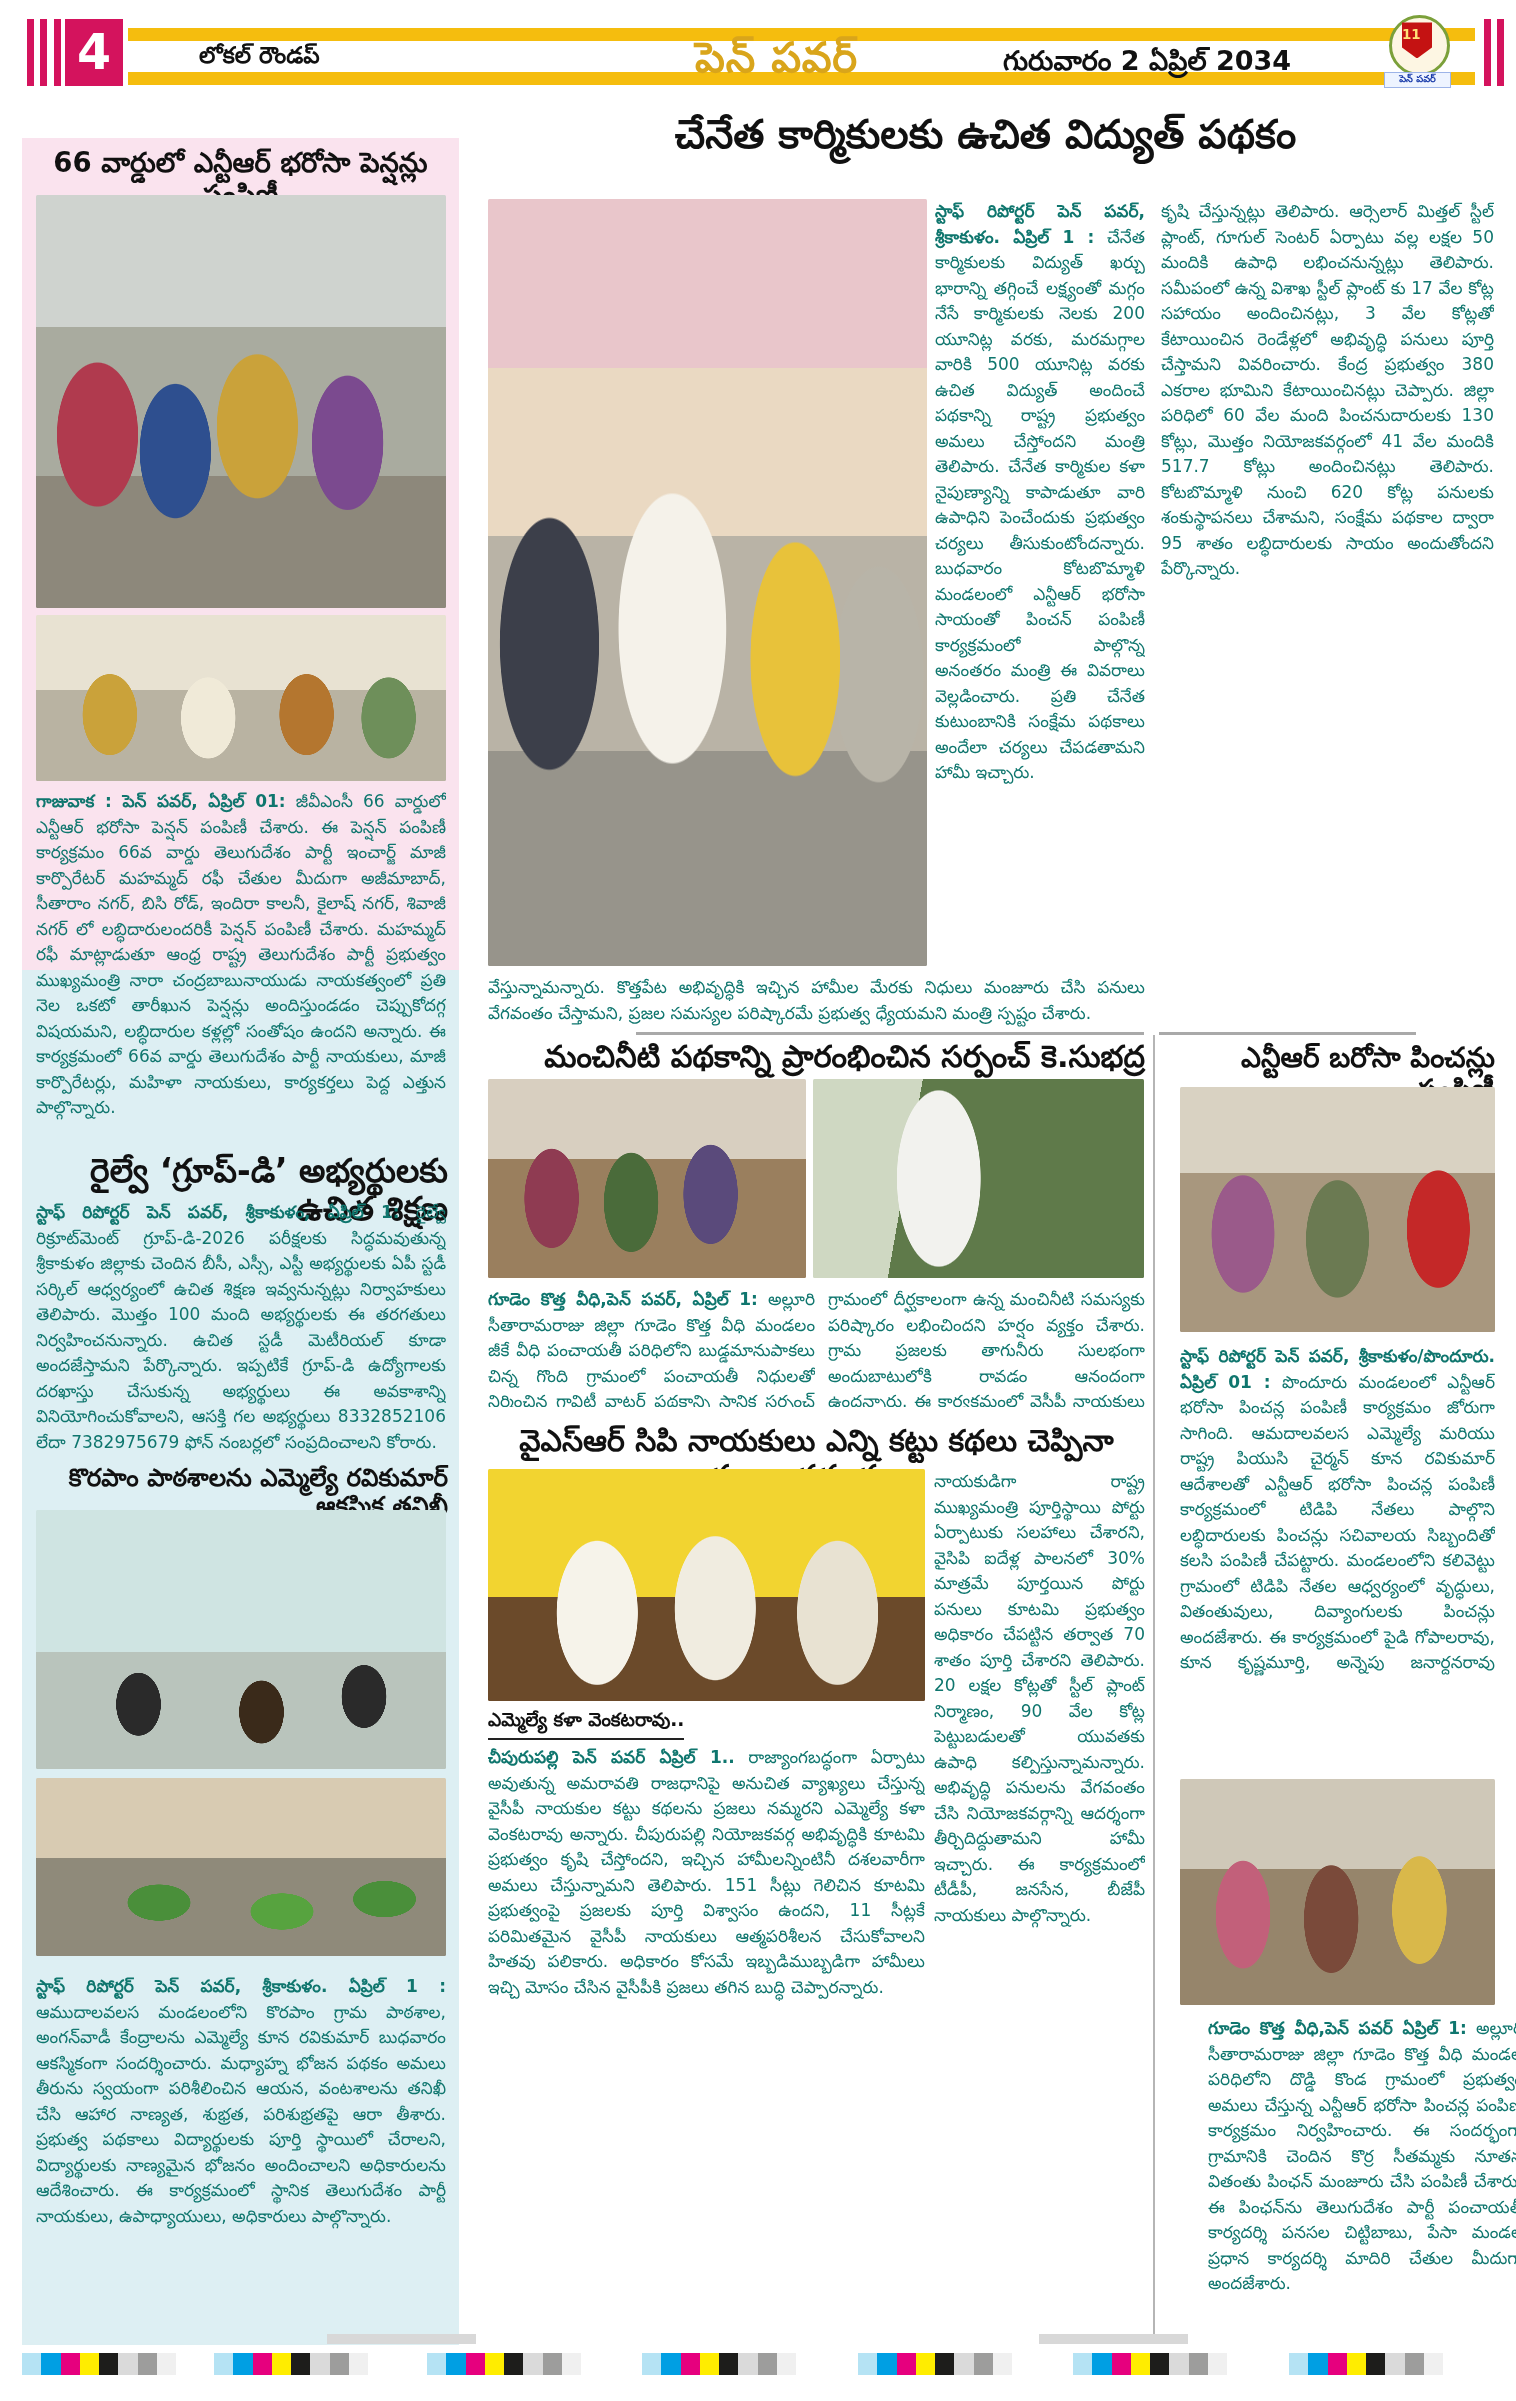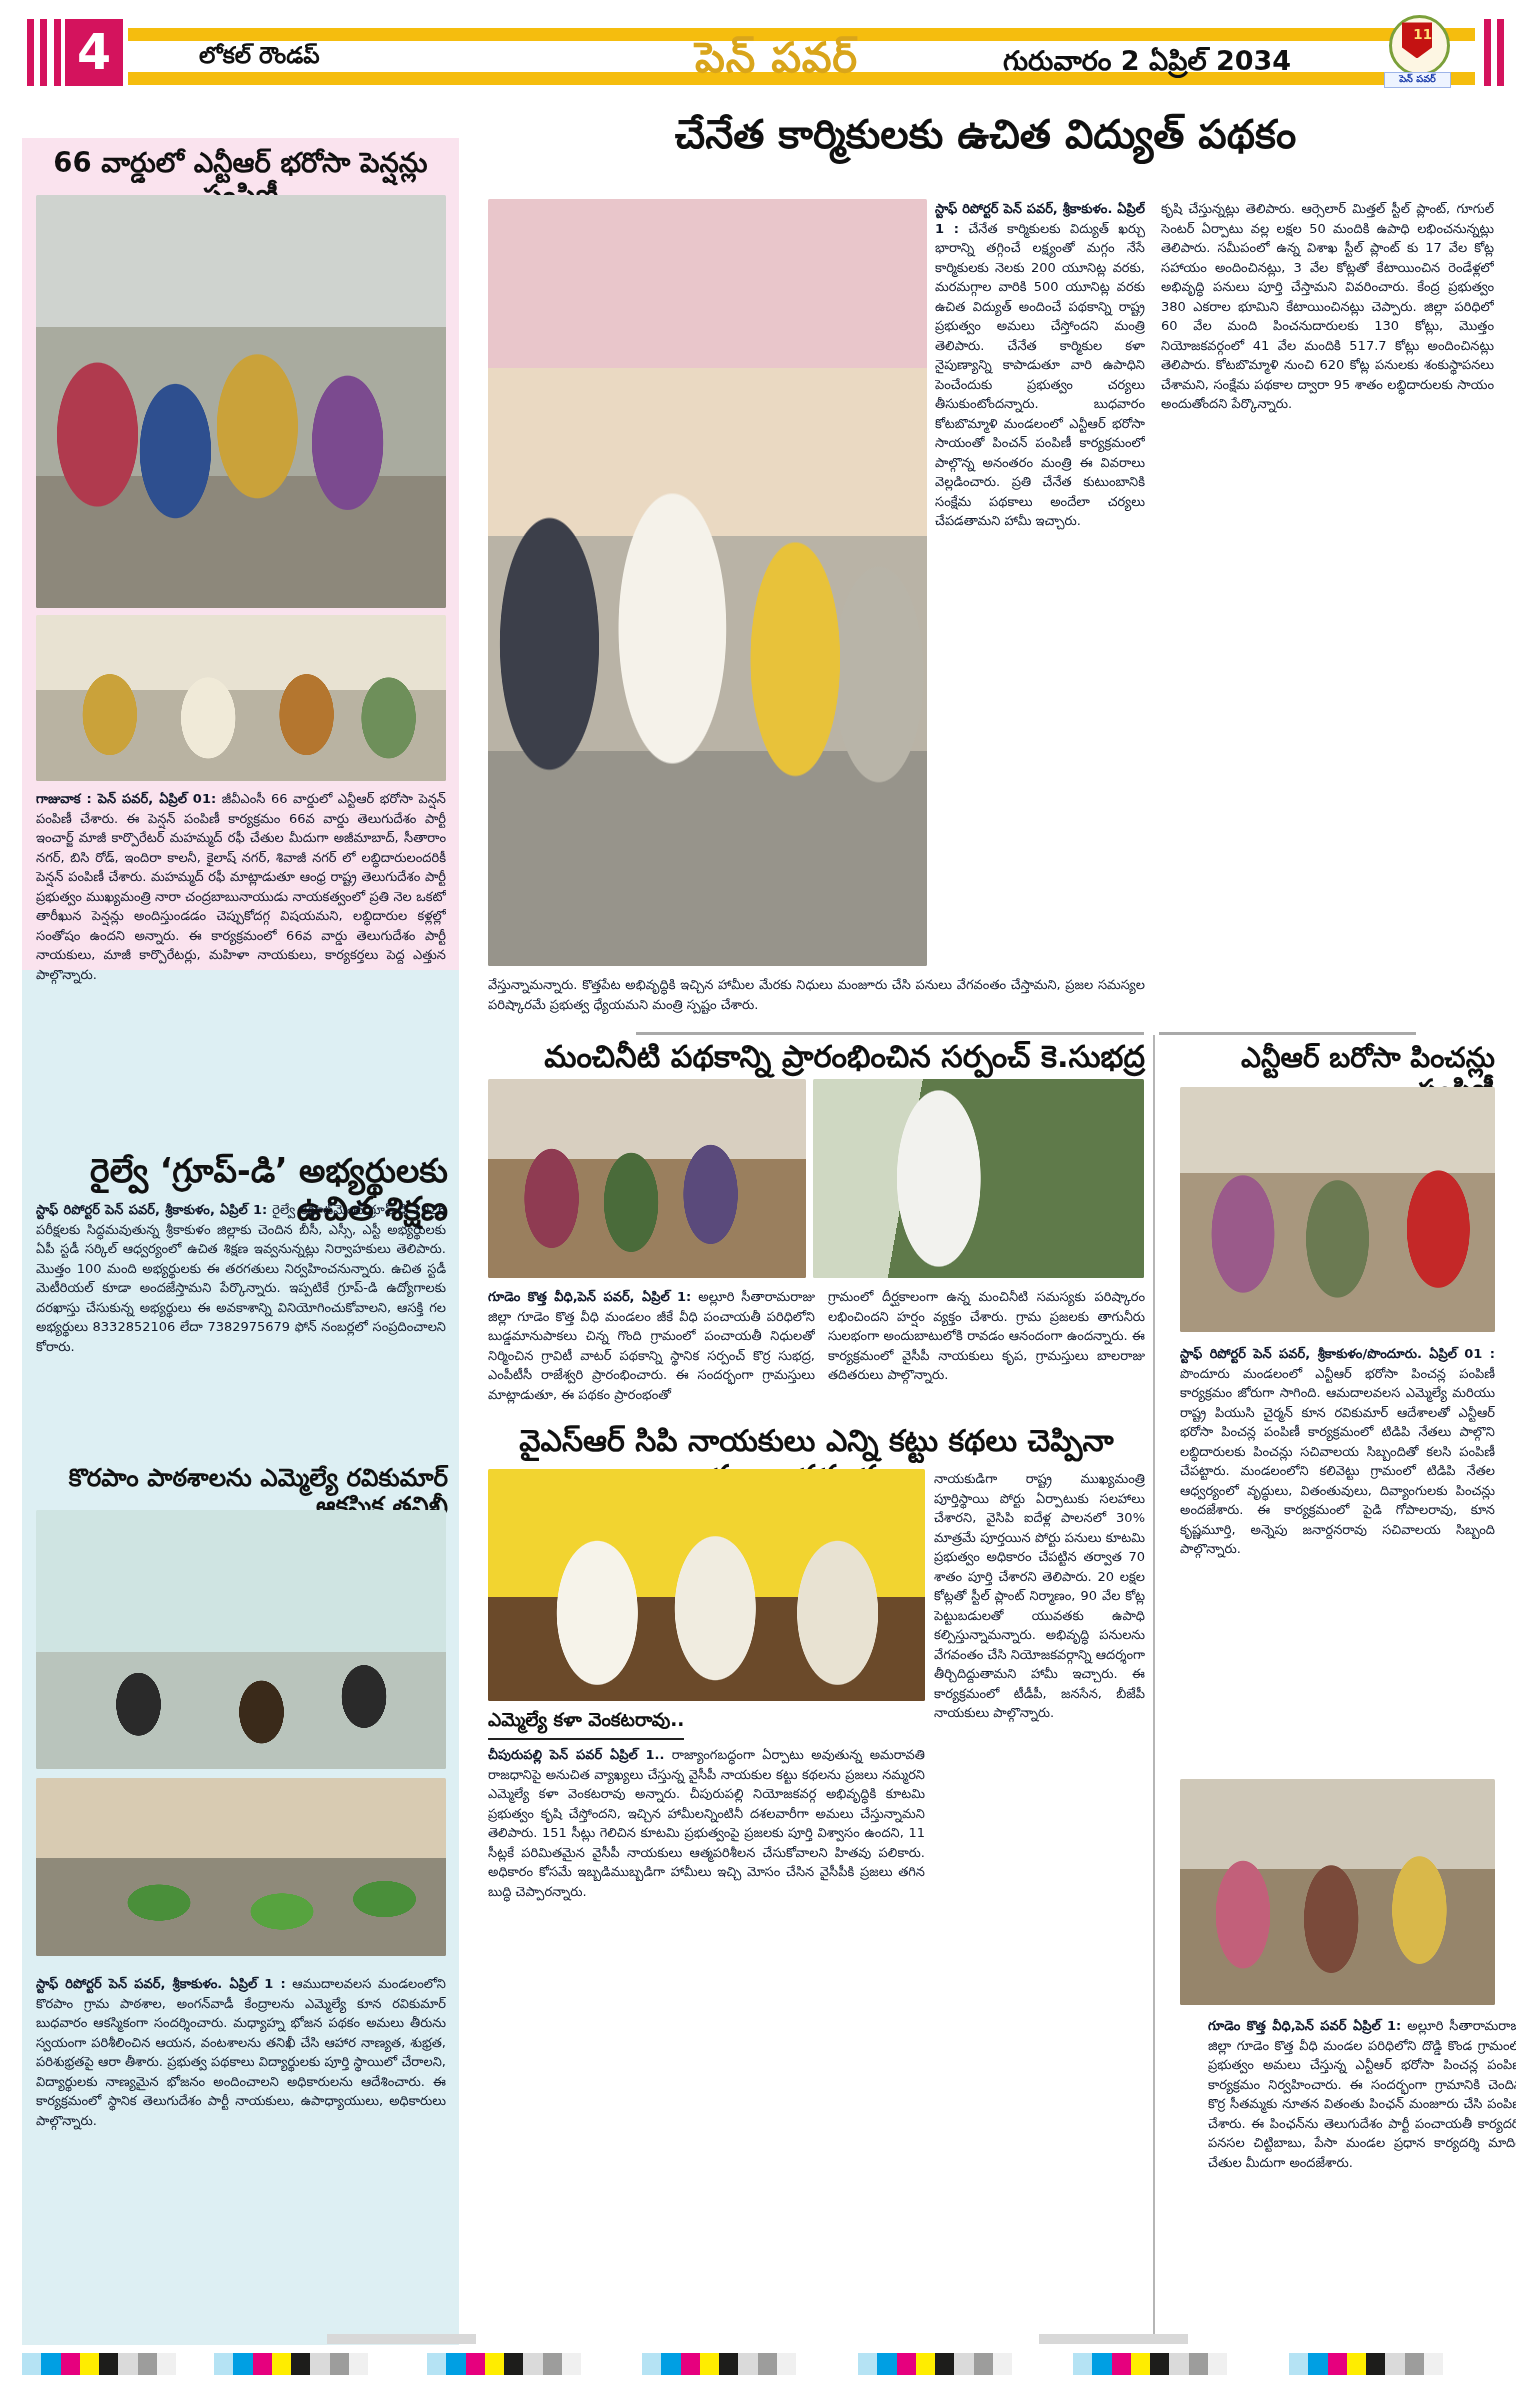--- a/index.html
+++ b/index.html
@@ -14,29 +14,29 @@
   .ybar{position:absolute;height:12.6px;background:#f5bd0e;left:128px;width:1347px;}
   .section-label{position:absolute;left:199px;top:42px;font-size:23px;font-weight:700;}
   .masthead{position:absolute;left:639px;top:33px;width:275px;text-align:center;
             font-size:42px;font-weight:800;color:#d9a51b;letter-spacing:0.7px;}
   .dateline{position:absolute;left:1003px;top:45px;font-size:27px;font-weight:700;}
   .logo{position:absolute;left:1384px;top:15px;width:65px;height:73px;}
   .logo .ring{position:absolute;left:4.5px;top:0;width:55px;height:55px;border-radius:50%;
               border:3px solid #7ba03a;background:#fdf6e3;}
   .logo .shield{position:absolute;left:18px;top:7.4px;width:30px;height:36px;background:#c41212;
                 clip-path:polygon(0 0,100% 0,100% 70%,50% 100%,0 70%);
-                display:flex;align-items:flex-start;justify-content:flex-end;}
+                display:flex;align-items:flex-start;justify-content:flex-start;}
   .logo .shield span{color:#ffe27a;font-weight:800;font-size:13.4px;margin-top:4.5px;}
   .logo .banner{position:absolute;left:0;bottom:0;width:65px;text-align:center;
                 font-size:9.7px;font-weight:800;color:#1437a8;background:#eef4ff;border:0.7px solid #9db4e8;}
   
   .main-headline{position:absolute;left:468px;top:113px;width:1035px;text-align:center;
                  font-size:40px;font-weight:800;line-height:1.05;}
   .h-md{font-weight:800;line-height:1.15;text-align:right;}
-  .bodytxt{font-size:13px;line-height:1.5;text-align:justify;color:#0f172a;word-break:break-word;}
+  .bodytxt{font-size:17px;line-height:1.5;text-align:justify;color:#0f766e;word-break:break-word;}
   .lede{font-weight:800;}
   
   .bg-pink{position:absolute;left:22px;top:138px;width:437px;height:832px;background:#fae3ee;}
   .bg-blue{position:absolute;left:22px;top:970px;width:437px;height:1375px;background:#ddeff3;}
   
   .photo{position:absolute;border-radius:1.5px;}
   .ph-street{background:
      radial-gradient(67px 119px at 15% 58%,#b03a4e 0 60%,transparent 61%),
      radial-gradient(59px 111px at 34% 62%,#2e4f8f 0 60%,transparent 61%),
      radial-gradient(67px 119px at 54% 56%,#caa23a 0 60%,transparent 61%),

